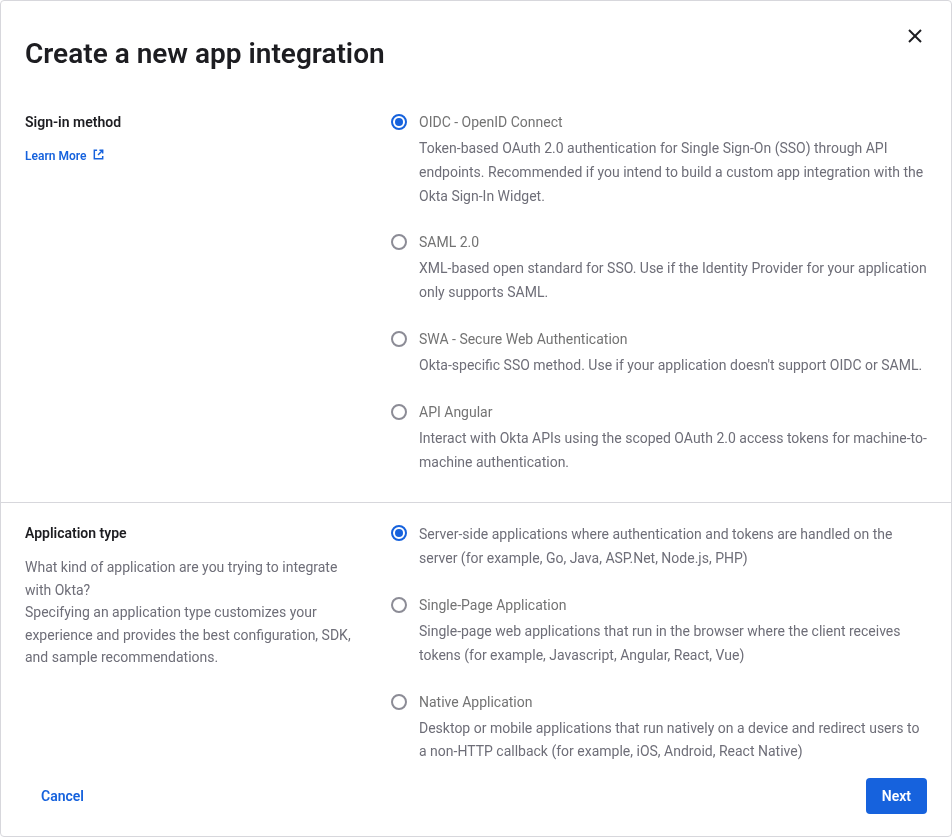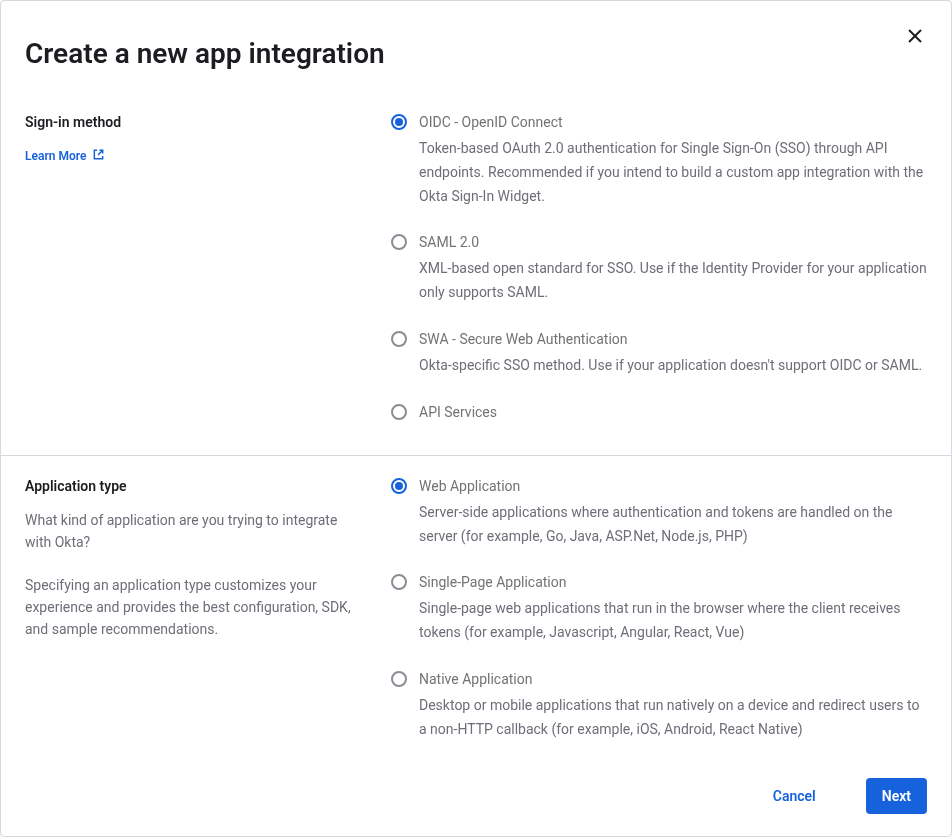--- a/index.html
+++ b/index.html
@@ -65,21 +65,20 @@
       font-size: 14px;
       font-weight: 600;
       color: #1d1d21;
       line-height: 1.5;
       margin-bottom: 12px;
     }
     .help-text {
       font-size: 14px;
       color: #6e6e78;
       line-height: 1.6;
-      margin-bottom: 20px;
     }
     .help-text:last-child { margin-bottom: 0; }
     .learn-more {
       font-size: 12px;
       font-weight: 600;
       color: #1662dd;
       text-decoration: none;
       display: inline-flex;
       align-items: center;
       gap: 6px;
@@ -123,23 +122,23 @@
       line-height: 1.5;
       margin-bottom: 4px;
     }
     .option-desc {
       font-size: 14px;
       color: #6e6e78;
       line-height: 1.7;
     }
     .footer {
       display: flex;
-      justify-content: flex-end;
+      justify-content: space-between;
       align-items: center;
-      gap: 34px;
+      gap: 12px;
       padding: 18px 24px 22px 24px;
     }
     .btn {
       font-size: 14px;
       font-weight: 600;
       padding: 10px 16px;
       border-radius: 4px;
       cursor: pointer;
       border: none;
       font-family: inherit;
@@ -207,39 +206,39 @@
           <span class="radio"></span>
           <span class="option-body">
             <div class="option-title">SWA - Secure Web Authentication</div>
             <div class="option-desc">Okta-specific SSO method. Use if your application doesn't support OIDC or SAML.</div>
           </span>
         </label>
 
         <label class="radio-option">
           <span class="radio"></span>
           <span class="option-body">
-            <div class="option-title">API Services</div>
+            <div class="option-title">API Angular</div>
+            <div class="option-desc">Interact with Okta APIs using the scoped OAuth 2.0 access tokens for machine-to-machine authentication.</div>
           </span>
         </label>
 
       </div>
     </div>
 
     <div class="section divider">
       <div class="left-col">
         <div class="section-heading">Application type</div>
         <p class="help-text">What kind of application are you trying to integrate with Okta?</p>
         <p class="help-text">Specifying an application type customizes your experience and provides the best configuration, SDK, and sample recommendations.</p>
       </div>
       <div class="right-col">
 
         <label class="radio-option">
           <span class="radio selected"></span>
           <span class="option-body">
-            <div class="option-title">Web Application</div>
             <div class="option-desc">Server-side applications where authentication and tokens are handled on the server (for example, Go, Java, ASP.Net, Node.js, PHP)</div>
           </span>
         </label>
 
         <label class="radio-option">
           <span class="radio"></span>
           <span class="option-body">
             <div class="option-title">Single-Page Application</div>
             <div class="option-desc">Single-page web applications that run in the browser where the client receives tokens (for example, Javascript, Angular, React, Vue)</div>
           </span>

